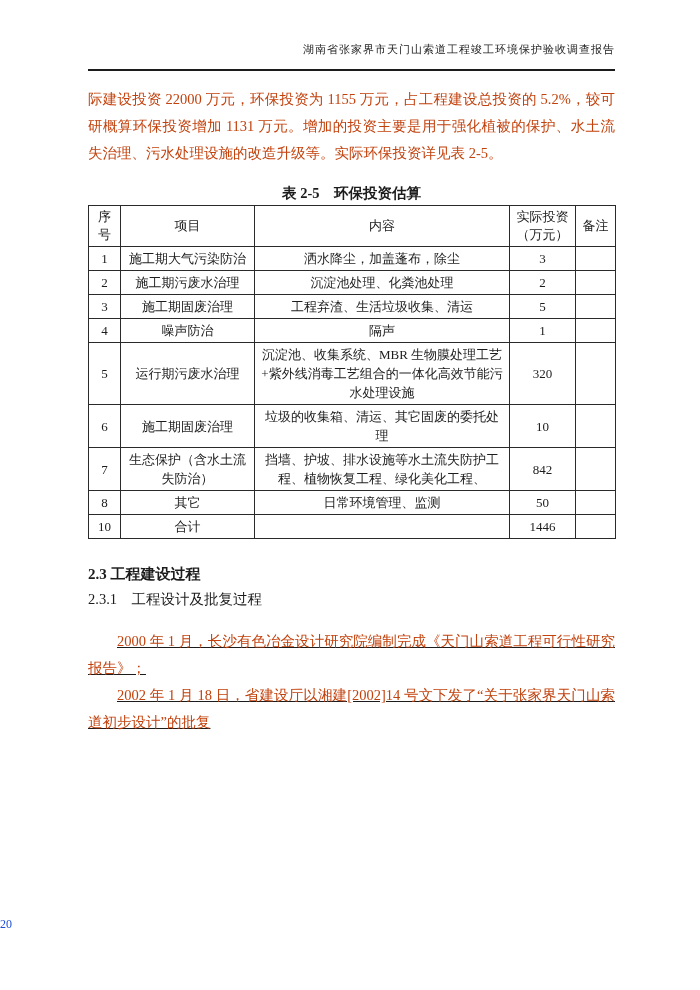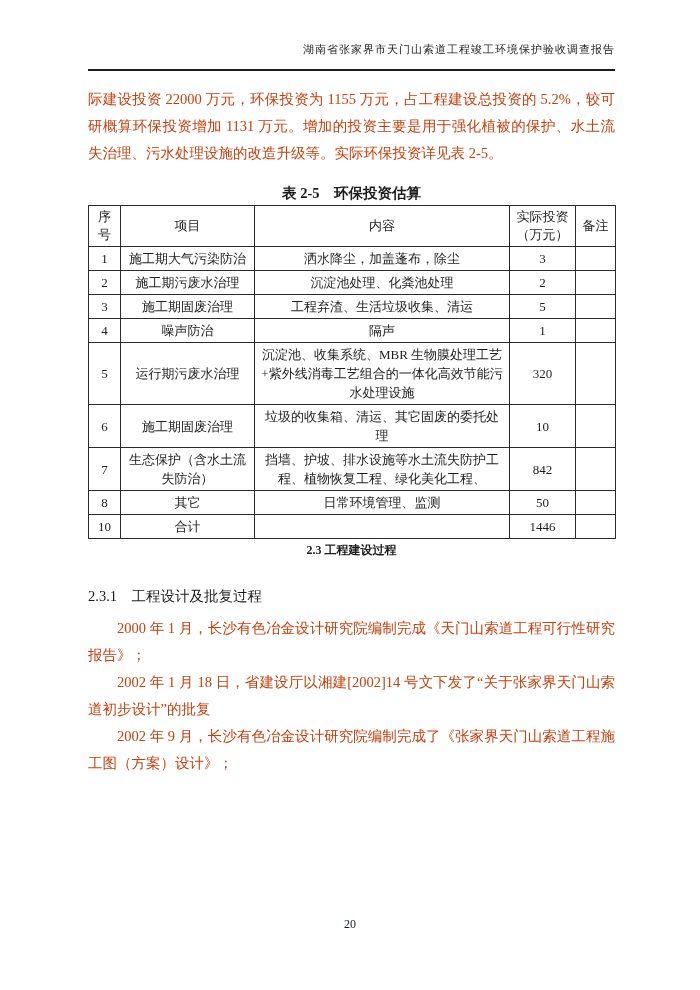--- a/index.html
+++ b/index.html
@@ -57,42 +57,41 @@
     border: 1px solid #2a2a2a;
     text-align: center;
     vertical-align: middle;
     padding: 2px 4px;
     line-height: 19px;
     font-weight: normal;
     word-break: break-all;
   }
   table.inv th { line-height: 18px; padding: 2px 3px; }
   .sec-h2 {
-    font-size: 12px;
+    margin-top: 24px;
+    font-size: 15px;
     font-weight: bold;
     line-height: 22px;
     white-space: pre-wrap;
-    text-align: center;
   }
   .sec-h3 {
-    margin-top: 24px;
+    margin-top: 3px;
     font-size: 14.5px;
     font-weight: normal;
     line-height: 22px;
     white-space: pre-wrap;
   }
-  .paras-block { margin-top: 8px; }
+  .paras-block { margin-top: 18px; text-decoration: underline; }
   .footer-page {
     position: absolute;
     bottom: 58px;
     left: 0;
     width: 100%;
-    text-align: center;
     font-size: 12px;
-    color: #0f172a;
+    color: #1d4ed8;
   }
 </style>
 </head>
 <body>
 
 <div class="page">
 
   <div class="header">
     <span>湖南省张家界市天门山索道工程竣工环境保护验收调查报告</span>
   </div>
@@ -186,20 +185,19 @@
         </tr>
       </tbody>
     </table>
 
     <div class="sec-h2">2.3 工程建设过程</div>
     <div class="sec-h3">2.3.1　工程设计及批复过程</div>
 
     <div class="paras-block">
       <p class="para indent">2000 年 1 月，长沙有色冶金设计研究院编制完成《天门山索道工程可行性研究报告》；</p>
       <p class="para indent">2002 年 1 月 18 日，省建设厅以湘建[2002]14 号文下发了“关于张家界天门山索道初步设计”的批复</p>
-      <p class="para indent">2002 年 9 月，长沙有色冶金设计研究院编制完成了《张家界天门山索道工程施工图（方案）设计》；</p>
     </div>
 
   </div>
 
   <div class="footer-page">20</div>
 
 </div>
 
 </body></html>

